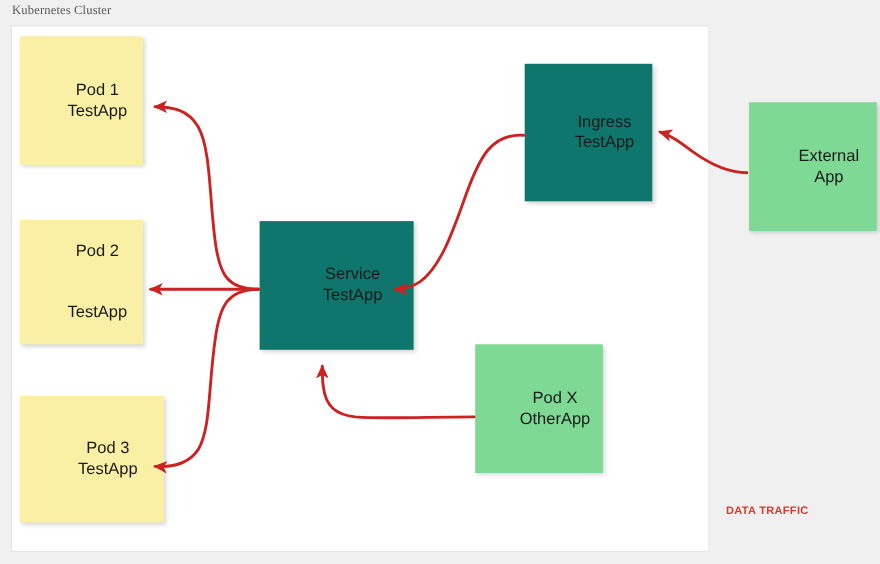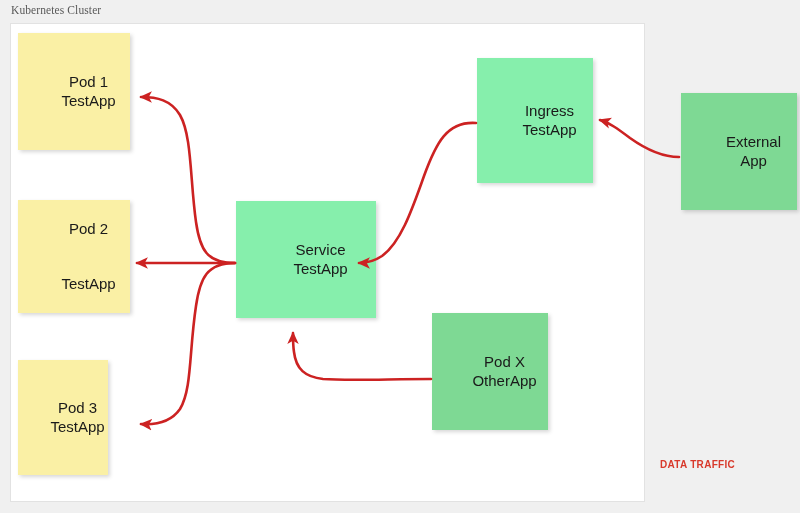--- a/index.html
+++ b/index.html
@@ -57,27 +57,27 @@
     text-align: center;
     color: #1a1a1a;
     font-size: 15px;
     line-height: 1.26;
     box-shadow: 2px 2px 4px rgba(0,0,0,0.16);
     padding-left: 29px;
   }
   .node .ln1, .node .ln2 { display: block; white-space: nowrap; }
 
   .node-pod      { background: #faf0a5; }
-  .node-orange   { background: #86efac; align-items: center; }
+  .node-orange   { background: #0f766e; align-items: center; }
   .node-green    { background: #7ed994; }
 
   
   #pod1     { left: 18px;  top: 33px;  width: 112px; height: 117px; }
   #pod2     { left: 18px;  top: 200px; width: 112px; height: 113px; gap: 36px; }
-  #pod3     { left: 18px;  top: 360px; width: 90px; height: 115px; }
+  #pod3     { left: 18px;  top: 360px; width: 131px; height: 115px; }
   #service  { left: 236px; top: 201px; width: 140px; height: 117px; }
   #ingress  { left: 477px; top: 58px;  width: 116px; height: 125px; }
   #podx     { left: 432px; top: 313px; width: 116px; height: 117px; }
   #external { left: 681px; top: 93px;  width: 116px; height: 117px; }
 
   
   #arrows {
     position: absolute;
     left: 0; top: 0;
     width: 800px;

